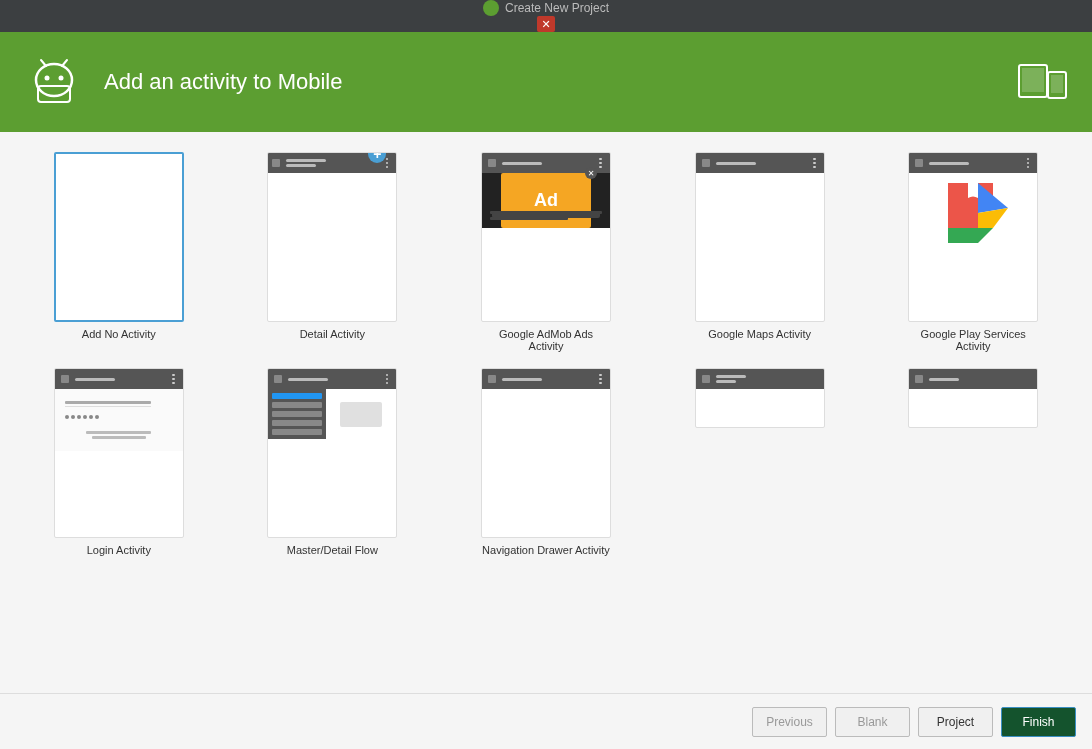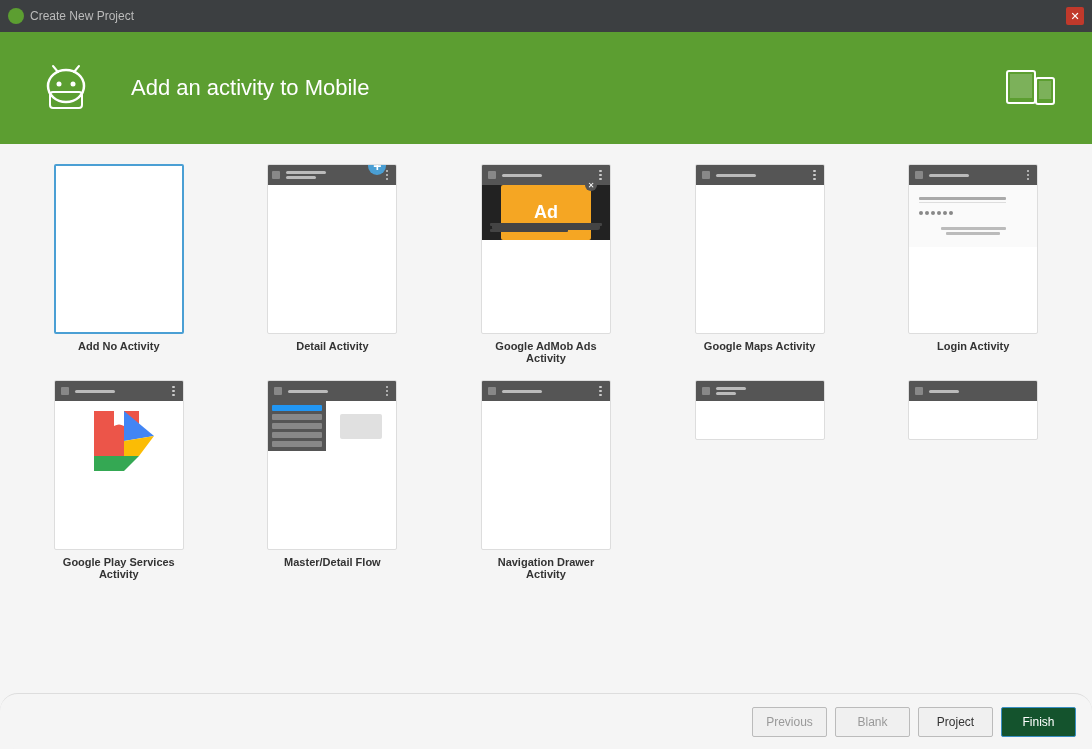--- a/index.html
+++ b/index.html
@@ -15,20 +15,21 @@
 
     
     .title-bar {
       background: #3c3f41;
       height: 32px;
       display: flex;
       align-items: center;
       justify-content: space-between;
       padding: 0 8px;
       flex-shrink: 0;
+      flex-direction: column;
     }
     .title-bar-left {
       display: flex;
       align-items: center;
       gap: 6px;
     }
     .title-bar-icon {
       width: 16px;
       height: 16px;
       background: #5c9e31;
@@ -47,25 +48,25 @@
       align-items: center;
       justify-content: center;
       color: white;
       font-size: 11px;
       cursor: pointer;
     }
 
     
     .header {
       background: #5c9e31;
-      height: 112px;
-      display: flex;
-      align-items: center;
-      padding: 0 36px;
-      gap: 35px;
+      height: 100px;
+      display: flex;
+      align-items: center;
+      padding: 0 24px;
+      gap: 20px;
       flex-shrink: 0;
     }
     .header-logo {
       width: 60px;
       height: 60px;
       position: relative;
     }
     .header-logo svg {
       width: 60px;
       height: 60px;
@@ -122,21 +123,20 @@
       overflow: hidden;
       position: relative;
     }
 
     .activity-label {
       font-size: 11px;
       color: #333;
       text-align: center;
       margin-top: 6px;
       max-width: 130px;
-      font-weight: bold;
     }
 
     
     .phone-top-bar {
       background: #555;
       height: 20px;
       display: flex;
       align-items: center;
       padding: 0 4px;
       gap: 2px;
@@ -379,21 +379,20 @@
     .footer {
       height: 56px;
       background: #f5f5f5;
       border-top: 1px solid #ddd;
       display: flex;
       align-items: center;
       justify-content: flex-end;
       padding: 0 16px;
       gap: 8px;
       flex-shrink: 0;
-      border-radius: 18px;
     }
 
     .btn {
       height: 30px;
       min-width: 75px;
       border-radius: 2px;
       border: 1px solid #bbb;
       background: #f0f0f0;
       font-size: 12px;
       cursor: pointer;
@@ -541,20 +540,50 @@
           <div class="phone-body" style="background:#d4e8a0;position:relative;overflow:hidden;">
 
             <div style="position:absolute;left:25%;top:0;bottom:0;width:5px;background:white;"></div>
             <div style="position:absolute;left:60%;top:0;bottom:0;width:5px;background:white;"></div>
 
           </div>
         </div>
         <span class="activity-label">Google Maps Activity</span>
       </div>
 
+      <div class="activity-item play-preview">
+        <div class="activity-preview">
+          <div class="phone-top-bar">
+            <div style="width:8px;height:8px;background:#888;border-radius:1px;margin-left:2px;"></div>
+            <div style="flex:1;padding:0 4px;display:flex;flex-direction:column;gap:2px;">
+              <div class="wavy-line" style="width:40px;"></div>
+            </div>
+            <div class="three-dots">
+              <span></span>
+                <span></span>
+                <span></span>
+            </div>
+          </div>
+          <div class="phone-body" style="background:white;display:flex;align-items:center;justify-content:center;">
+
+            <svg width="70" height="70" viewBox="0 0 70 70">
+
+              <path d="M10 10 L30 10 L30 25 Q35 22 40 25 L40 10 L55 10 L55 30 L40 30 Q43 35 40 40 L55 40 L55 55 L10 55 Z" fill="#ea4335" opacity="0.9"></path>
+
+              <path d="M40 10 L70 35 L40 40 Z" fill="#4285f4"></path>
+
+              <path d="M40 40 L70 35 L55 55 L40 55 Z" fill="#fbbc05"></path>
+
+              <path d="M10 55 L55 55 L40 70 L10 70 Z" fill="#34a853"></path>
+            </svg>
+          </div>
+        </div>
+        <span class="activity-label">Google Play Services Activity</span>
+      </div>
+
       <div class="activity-item login-preview">
         <div class="activity-preview">
           <div class="phone-top-bar">
             <div style="width:8px;height:8px;background:#888;border-radius:1px;margin-left:2px;"></div>
             <div style="flex:1;padding:0 4px;display:flex;flex-direction:column;gap:2px;">
               <div class="wavy-line" style="width:40px;"></div>
             </div>
             <div class="three-dots">
               <span></span>
                 <span></span>
@@ -579,50 +608,20 @@
 
             <div style="display:flex;flex-direction:column;gap:2px;margin-top:4px;">
               <div style="height:3px;background:#bbb;border-radius:1px;width:60%;align-self:center;"></div>
               <div style="height:3px;background:#bbb;border-radius:1px;width:50%;align-self:center;"></div>
             </div>
           </div>
         </div>
         <span class="activity-label">Login Activity</span>
       </div>
 
-      <div class="activity-item play-preview">
-        <div class="activity-preview">
-          <div class="phone-top-bar">
-            <div style="width:8px;height:8px;background:#888;border-radius:1px;margin-left:2px;"></div>
-            <div style="flex:1;padding:0 4px;display:flex;flex-direction:column;gap:2px;">
-              <div class="wavy-line" style="width:40px;"></div>
-            </div>
-            <div class="three-dots">
-              <span></span>
-                <span></span>
-                <span></span>
-            </div>
-          </div>
-          <div class="phone-body" style="background:white;display:flex;align-items:center;justify-content:center;">
-
-            <svg width="70" height="70" viewBox="0 0 70 70">
-
-              <path d="M10 10 L30 10 L30 25 Q35 22 40 25 L40 10 L55 10 L55 30 L40 30 Q43 35 40 40 L55 40 L55 55 L10 55 Z" fill="#ea4335" opacity="0.9"></path>
-
-              <path d="M40 10 L70 35 L40 40 Z" fill="#4285f4"></path>
-
-              <path d="M40 40 L70 35 L55 55 L40 55 Z" fill="#fbbc05"></path>
-
-              <path d="M10 55 L55 55 L40 70 L10 70 Z" fill="#34a853"></path>
-            </svg>
-          </div>
-        </div>
-        <span class="activity-label">Google Play Services Activity</span>
-      </div>
-
       <div class="activity-item master-preview">
         <div class="activity-preview">
           <div class="phone-top-bar">
             <div style="width:8px;height:8px;background:#888;border-radius:1px;margin-left:2px;"></div>
             <div style="flex:1;padding:0 4px;display:flex;flex-direction:column;gap:2px;">
               <div class="wavy-line" style="width:40px;"></div>
             </div>
             <div class="three-dots">
               <span></span>
                 <span></span>

